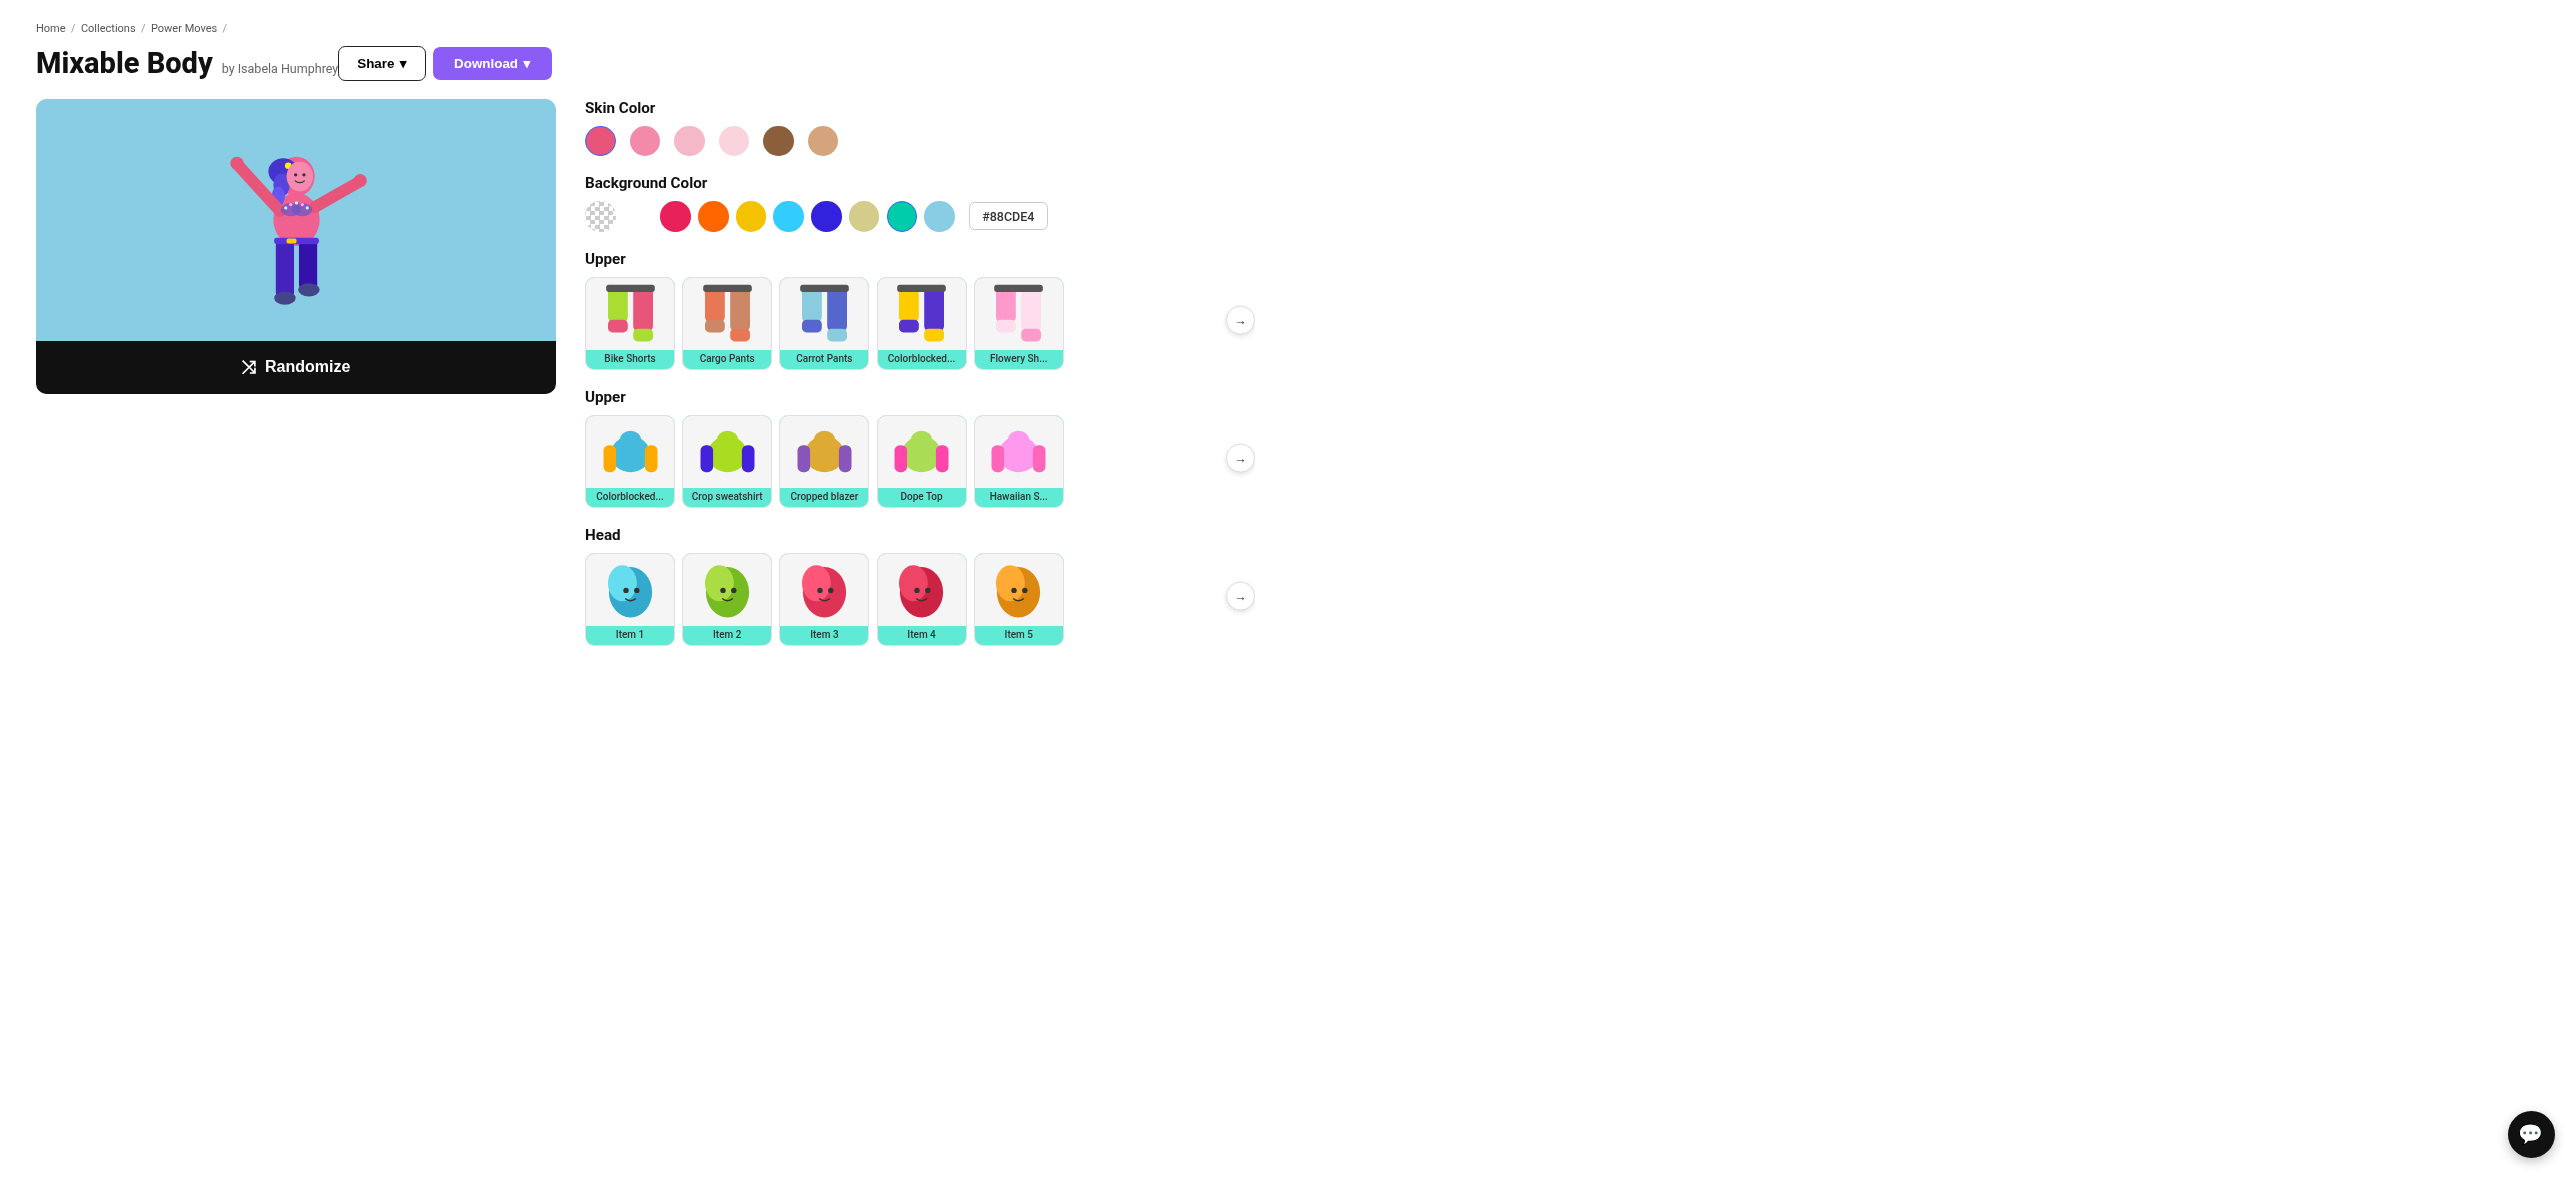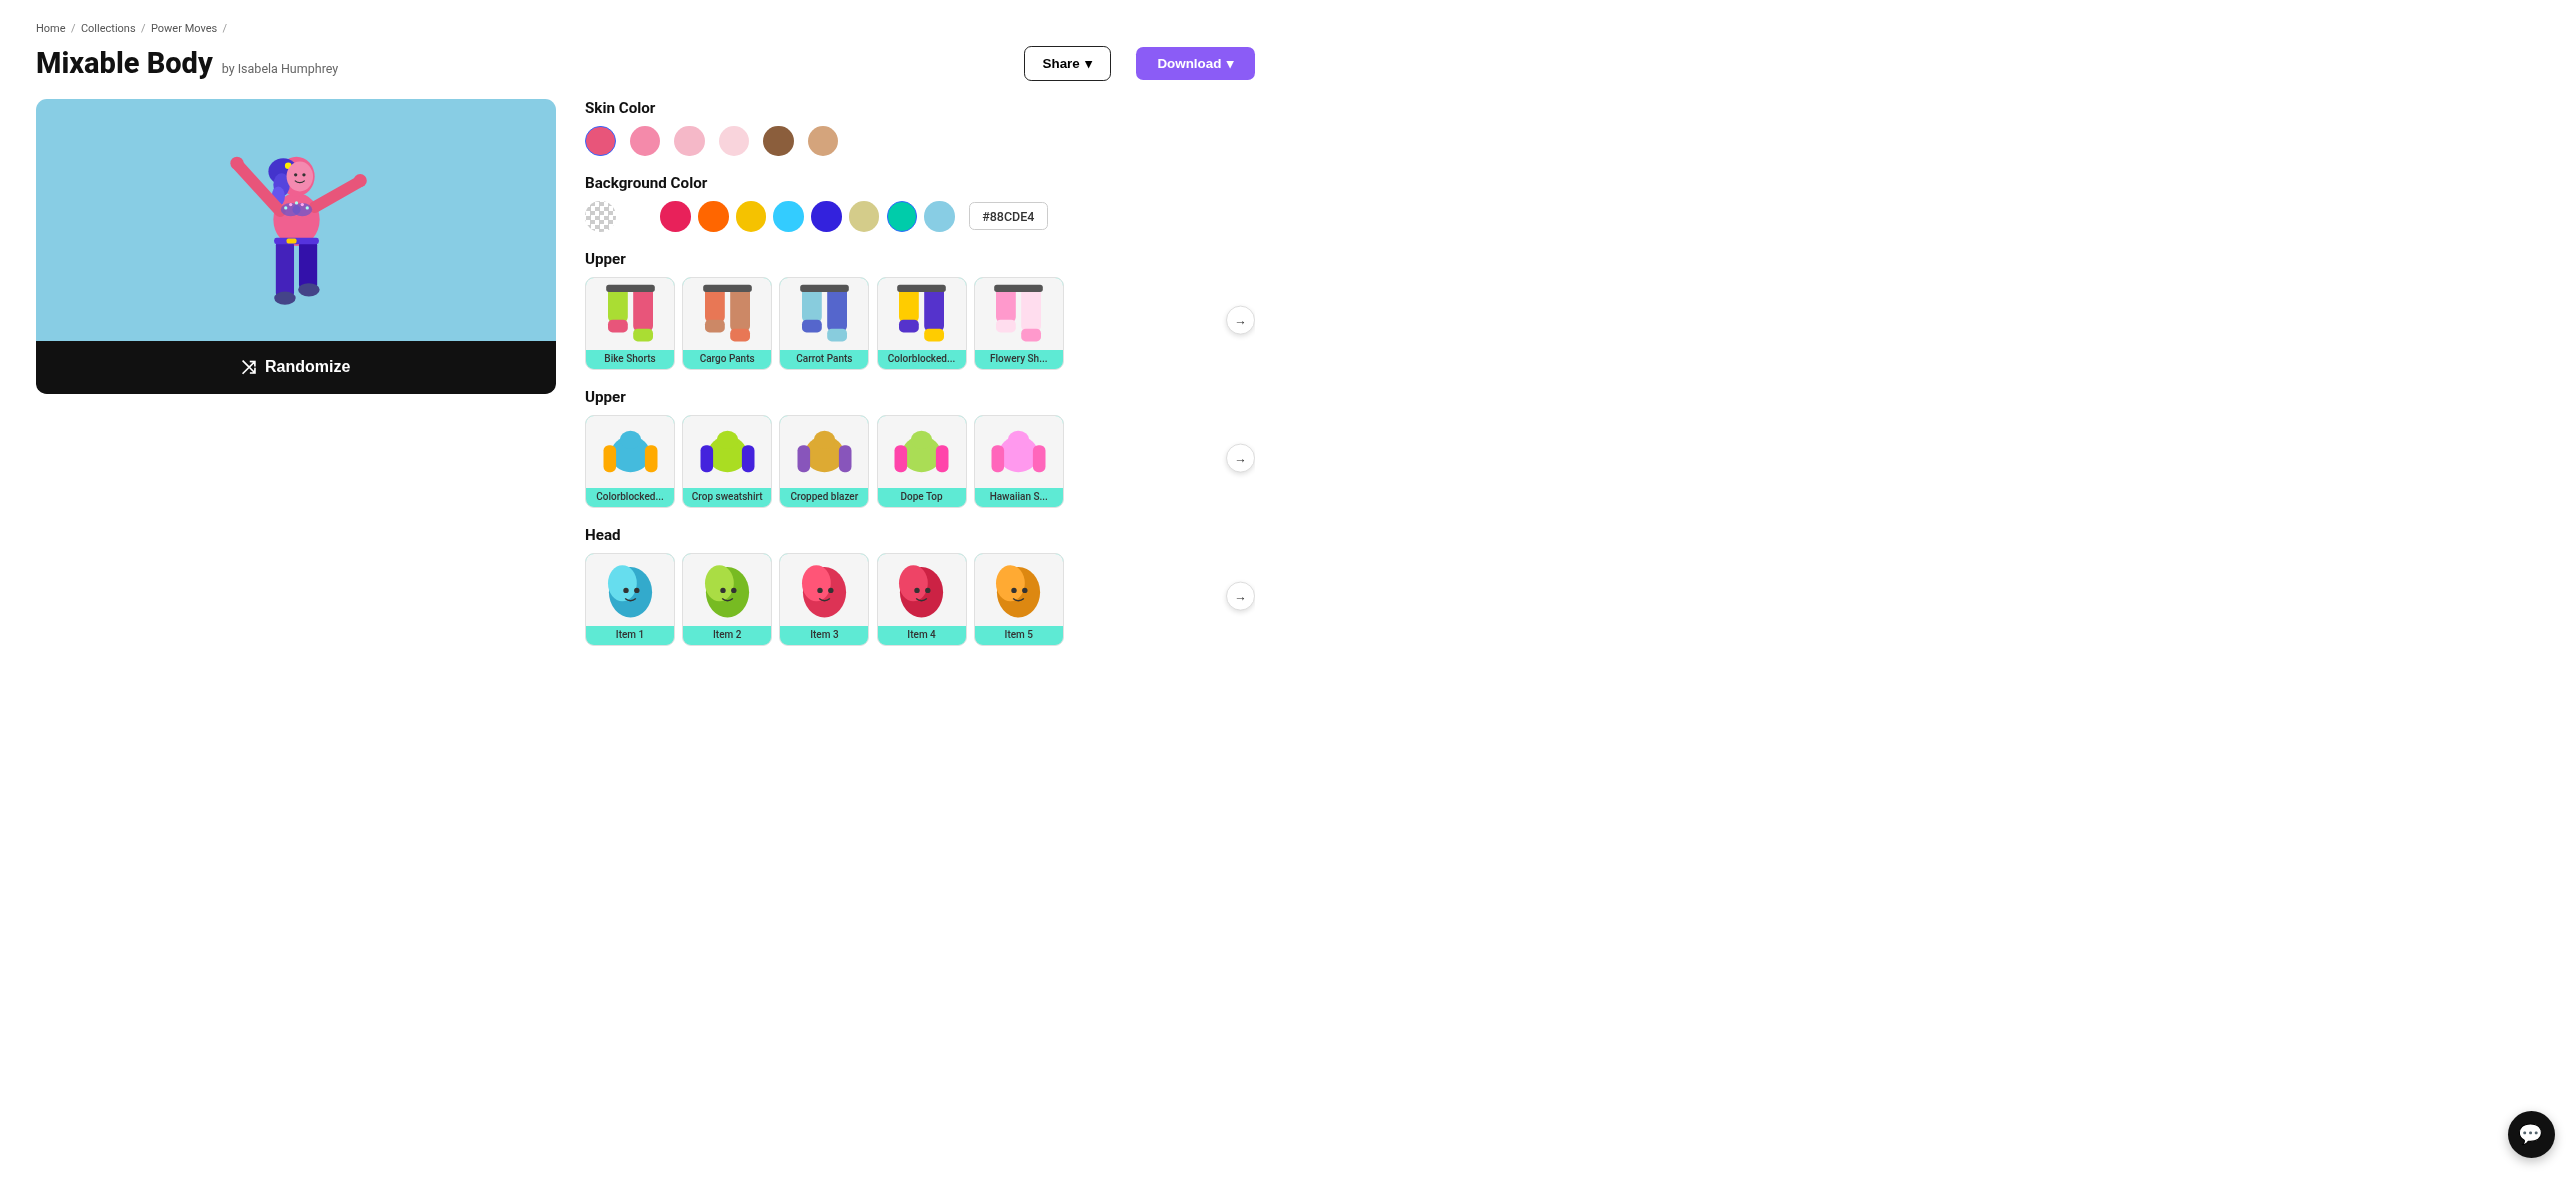--- a/index.html
+++ b/index.html
@@ -6,25 +6,25 @@
     body { font-family: -apple-system, BlinkMacSystemFont, 'Segoe UI', Roboto, sans-serif; background: #fff; color: #222; }
 
     .page-wrapper { display: flex; flex-direction: column; padding: 21.5px 36px; max-width: 1291px; }
 
     
     .breadcrumb { display: flex; align-items: flex-start; gap: 5.4px; font-size: 11px; color: #555; margin-bottom: 11px; }
     .breadcrumb a { color: #555; text-decoration: none; }
     .breadcrumb span { color: #999; }
 
     
-    .page-header { display: flex; align-items: center; justify-content: space-between; margin-bottom: 18px; }
+    .page-header { display: flex; align-items: center; justify-content: flex-start; margin-bottom: 18px; }
     .page-title-group { display: flex; align-items: baseline; gap: 9px; }
     .page-title { font-size: 29px; font-weight: 800; color: #111; }
     .page-author { font-size: 12.5px; color: #666; }
-    .header-actions { display: flex; gap: 25px; align-items: center; }
+    .header-actions { display: flex; gap: 7px; align-items: center; }
 
     .btn-share {
       display: flex; align-items: center; gap: 5.4px;
       padding: 9px 18px; border: 1.8px solid #222; border-radius: 7.2px;
       background: #fff; font-size: 13.4px; font-weight: 600; cursor: pointer;
     }
     .btn-download {
       display: flex; align-items: center; gap: 5.4px;
       padding: 9px 21.5px; border: none; border-radius: 7.2px;
       background: #8b5cf6; color: #fff; font-size: 13.4px; font-weight: 600; cursor: pointer;

